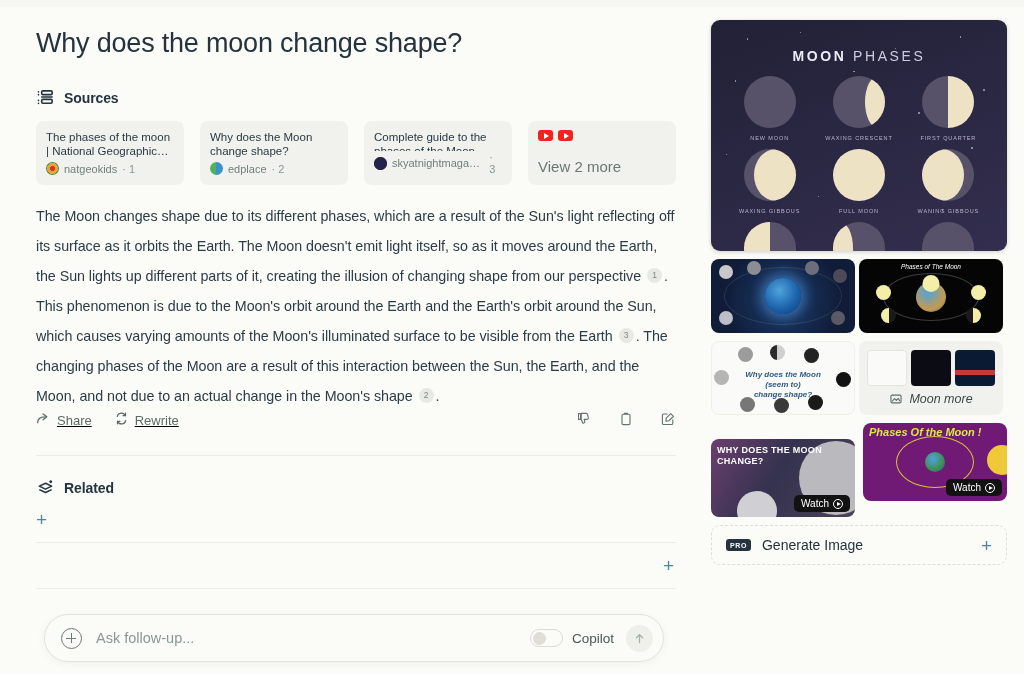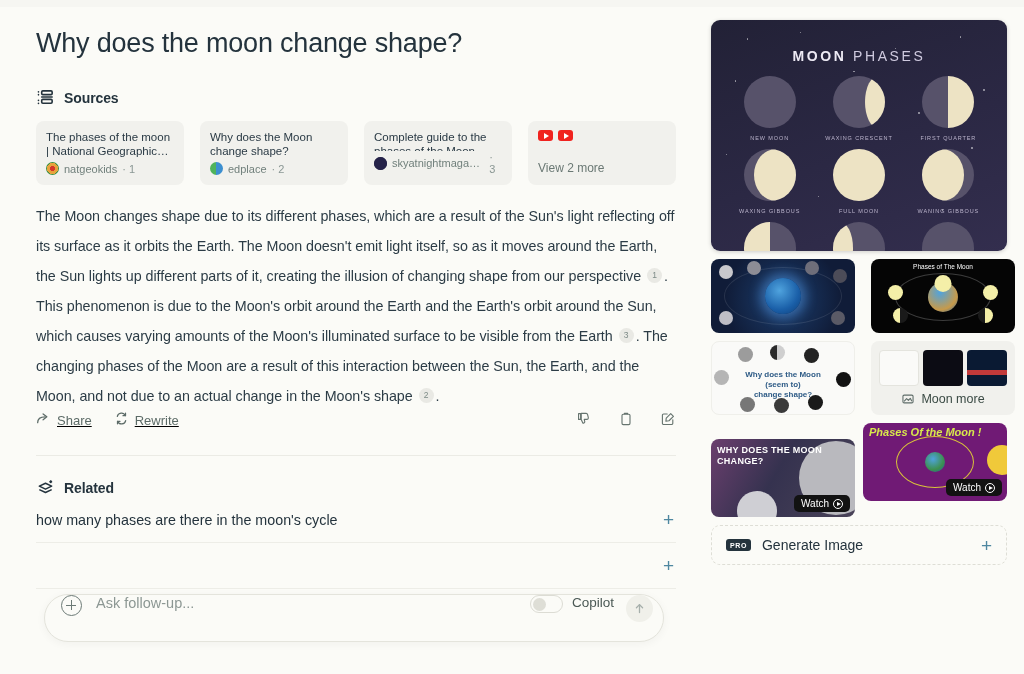--- a/index.html
+++ b/index.html
@@ -36,21 +36,21 @@
     font-size: 11.5px; line-height: 14px; color: #2A3A45;
     display: -webkit-box; -webkit-line-clamp: 2; -webkit-box-orient: vertical; overflow: hidden;
   }
   .smeta { display:flex; align-items:center; gap:5px; font-size: 11px; color:#71807C; }
   .favicon { width: 13px; height: 13px; border-radius: 50%; flex: 0 0 13px; display:block; }
   .smeta .dom { white-space:nowrap; overflow:hidden; text-overflow:ellipsis; max-width: 108px;}
   .smeta .num { color:#8A9794; }
   .yt-row { display:flex; gap:5px; }
   .ytico { width:15px; height:11px; background:#F0231F; border-radius:3px; position:relative; }
   .ytico:after{ content:""; position:absolute; left:5.5px; top:2.6px; border-left:5px solid #fff; border-top:3px solid transparent; border-bottom:3px solid transparent;}
-  .viewmore { font-size: 12px; color:#6A7874; }
+  .viewmore { font-size: 15px; color:#6A7874; }
 
   
   .answer {
     margin-top: 16px; font-size: 14.3px; line-height: 30px;
     color: #2C3C46; letter-spacing: -0.05px;
   }
   .cite {
     display: inline-flex; align-items:center; justify-content:center;
     width: 15px; height: 15px; border-radius: 50%;
     background:#E9E9E4; color:#7C8A86; font-size:8.5px;
@@ -70,23 +70,23 @@
   .related-head { margin-top: 22px; }
   .rel-item {
     display:flex; align-items:center; justify-content:space-between;
     padding: 13px 2px 13px 0; font-size: 14.3px; color:#24333D;
     border-bottom: 1px solid #EDEDE7;
   }
   .plus { color:#4E87A0; font-size: 19px; line-height:1; font-weight:300; }
 
   
   .followup {
-    position:absolute; left: 44px; top: 594px; width: 620px; height: 48px;
+    position:absolute; left: 44px; top: 614px; width: 620px; height: 48px;
     background:#FBFBF7; border:1px solid #E4E4DC; border-radius: 26px;
-    display:flex; align-items:flex-start; padding: 0 10px 0 16px;
+    display:flex; align-items:center; padding: 0 10px 0 16px;
     box-shadow: 0 2px 10px rgba(0,0,0,0.045);
   }
   .plus-circle { width:21px; height:21px; border-radius:50%; border:1.4px solid #6C7A76; position:relative; flex:0 0 21px;}
   .plus-circle:before,.plus-circle:after{content:"";position:absolute;background:#6C7A76;}
   .plus-circle:before{left:4.4px;top:9.1px;width:10px;height:1.4px;}
   .plus-circle:after{top:4.4px;left:9.1px;height:10px;width:1.4px;}
   .fu-input { flex:1; margin-left: 14px; font-size:14.5px; color:#8C9793; }
   .toggle { width:33px; height:18px; border-radius:10px; background:#FBFBF7; border:1px solid #DCDCD4; position:relative; flex:0 0 33px;}
   .toggle:after{content:"";position:absolute;left:2px;top:2px;width:13px;height:13px;border-radius:50%;background:#DEDED6;}
   .copilot-lbl { font-size:13.5px; color:#4A5854; margin: 0 0 0 9px;}
@@ -100,21 +100,21 @@
   .hero-title { position:absolute; top: 28px; left:0; right:0; text-align:center; font-size:14px; letter-spacing: 2.6px; color:#EDEAF4; }
   .hero-title b { font-weight:700; }
   .hero-title span { font-weight:300; color:#CFCADF; }
   .moon-grid { position:absolute; top: 56px; left: 14px; right:14px; display:grid; grid-template-columns: repeat(3,1fr); row-gap: 8px; }
   .mcell { display:flex; flex-direction:column; align-items:center; }
   .moon { width: 52px; height:52px; border-radius:50%; position:relative; overflow:hidden; background:#4B4759; }
   .mlabel { font-size:5.5px; letter-spacing:.9px; color:#BBB4CC; margin-top:7px; text-align:center; }
   .stars { position:absolute; inset:0; }
   .stars i { position:absolute; width:1.5px;height:1.5px;background:#fff;border-radius:50%;opacity:.55;}
 
-  .grid2 { display:grid; grid-template-columns: 144px 144px; gap: 16px; margin-top: 8px; }
+  .grid2 { display:grid; grid-template-columns: 144px 144px; gap: 4px; margin-top: 8px; font-style: italic; }
   .thumb { height: 74px; border-radius: 8px; overflow:hidden; position:relative; }
   .t-earth { background: radial-gradient(circle at 50% 55%, #1C3E6E 0%, #101C38 70%); }
   .t-black { background:#050505; }
   .t-white { background:#FAFAF8; border:1px solid #EFEFEA; }
   .t-grey { background:#F1F1ED; display:flex; flex-direction:column; align-items:center; justify-content:center; }
   .t-cap { position:absolute; left:0; right:0; top:4px; text-align:center; font-size:6.5px; color:#fff; }
   .t-wh-txt { position:absolute; left:0; right:0; top:28px; text-align:center; font-size:8px; color:#2E5B86; line-height:10px; font-weight:600;}
   .vm-row { display:flex; gap:4px; margin-bottom:6px; }
   .vm-tile { width:40px;height:36px;border-radius:4px; }
   .vm-lbl { display:flex; align-items:center; gap:6px; font-size:12.5px; color:#3A4A44; }
@@ -256,21 +256,20 @@
           <path d="M10 5.5L3.5 8.6 10 11.7l6.5-3.1z"></path>
             <path d="M3.5 12.2L10 15.3l6.5-3.1"></path>
           <line x1="15.5" y1="2.4" x2="15.5" y2="5.4"></line>
             <line x1="14" y1="3.9" x2="17" y2="3.9"></line>
         </svg>
       </span>
       <span class="lbl">Related</span>
     </div>
 
     <div class="rel-item">
-      <span>how many phases are there in the moon's cycle</span>
       <span class="plus">+</span>
     </div>
     <div class="rel-item">
       <span></span>
       <span class="plus">+</span>
     </div>
   </div>
 
   <div class="followup">
     <span class="plus-circle"></span>

